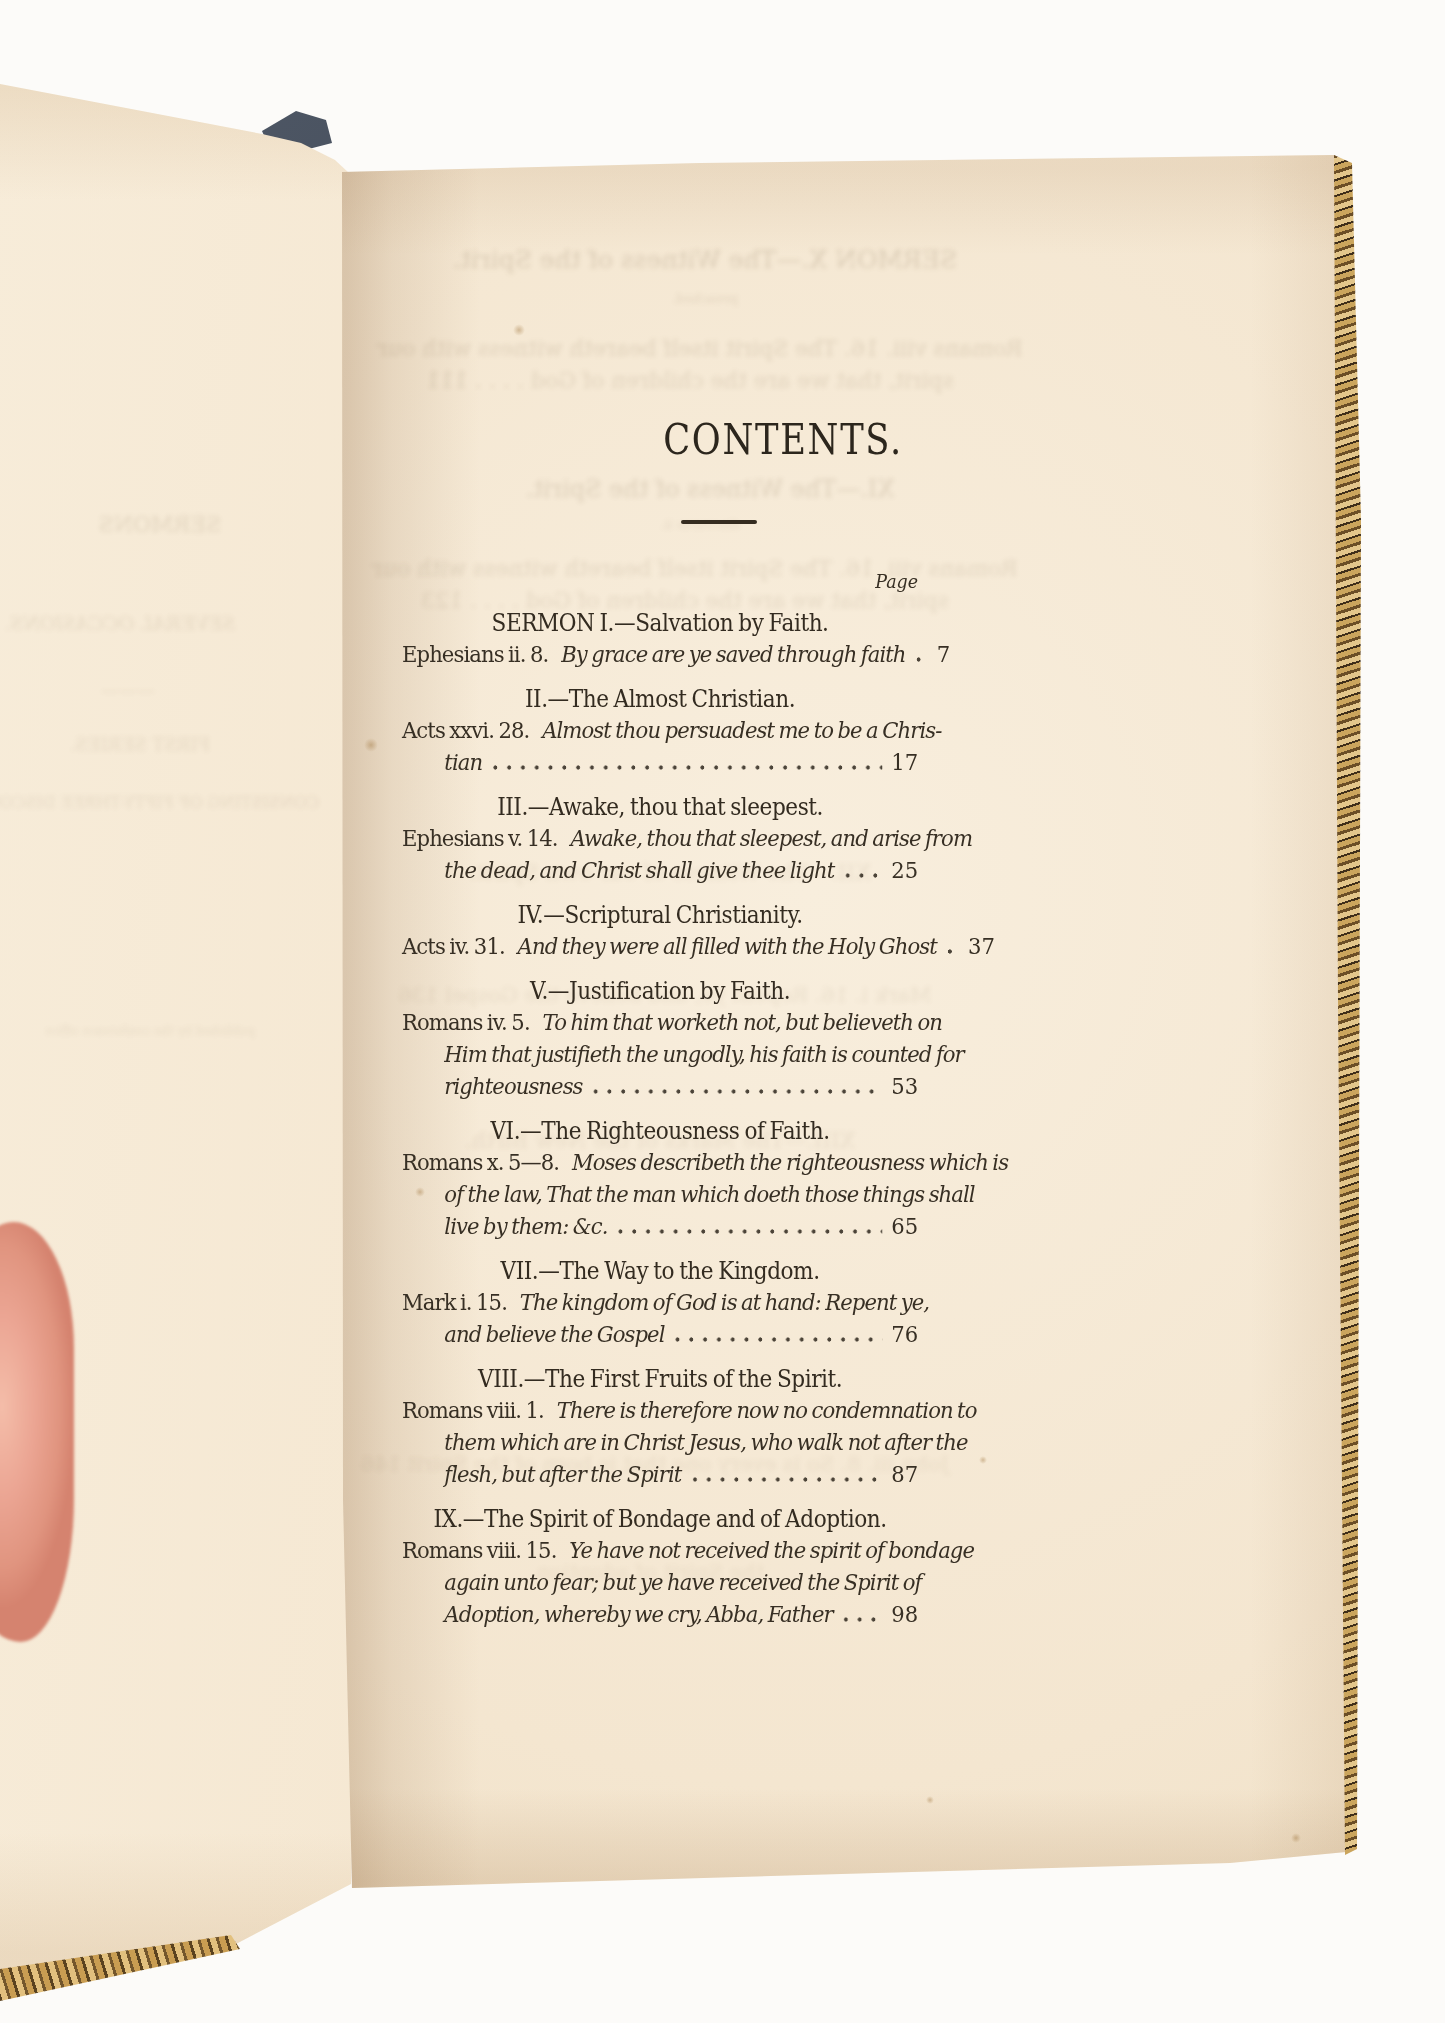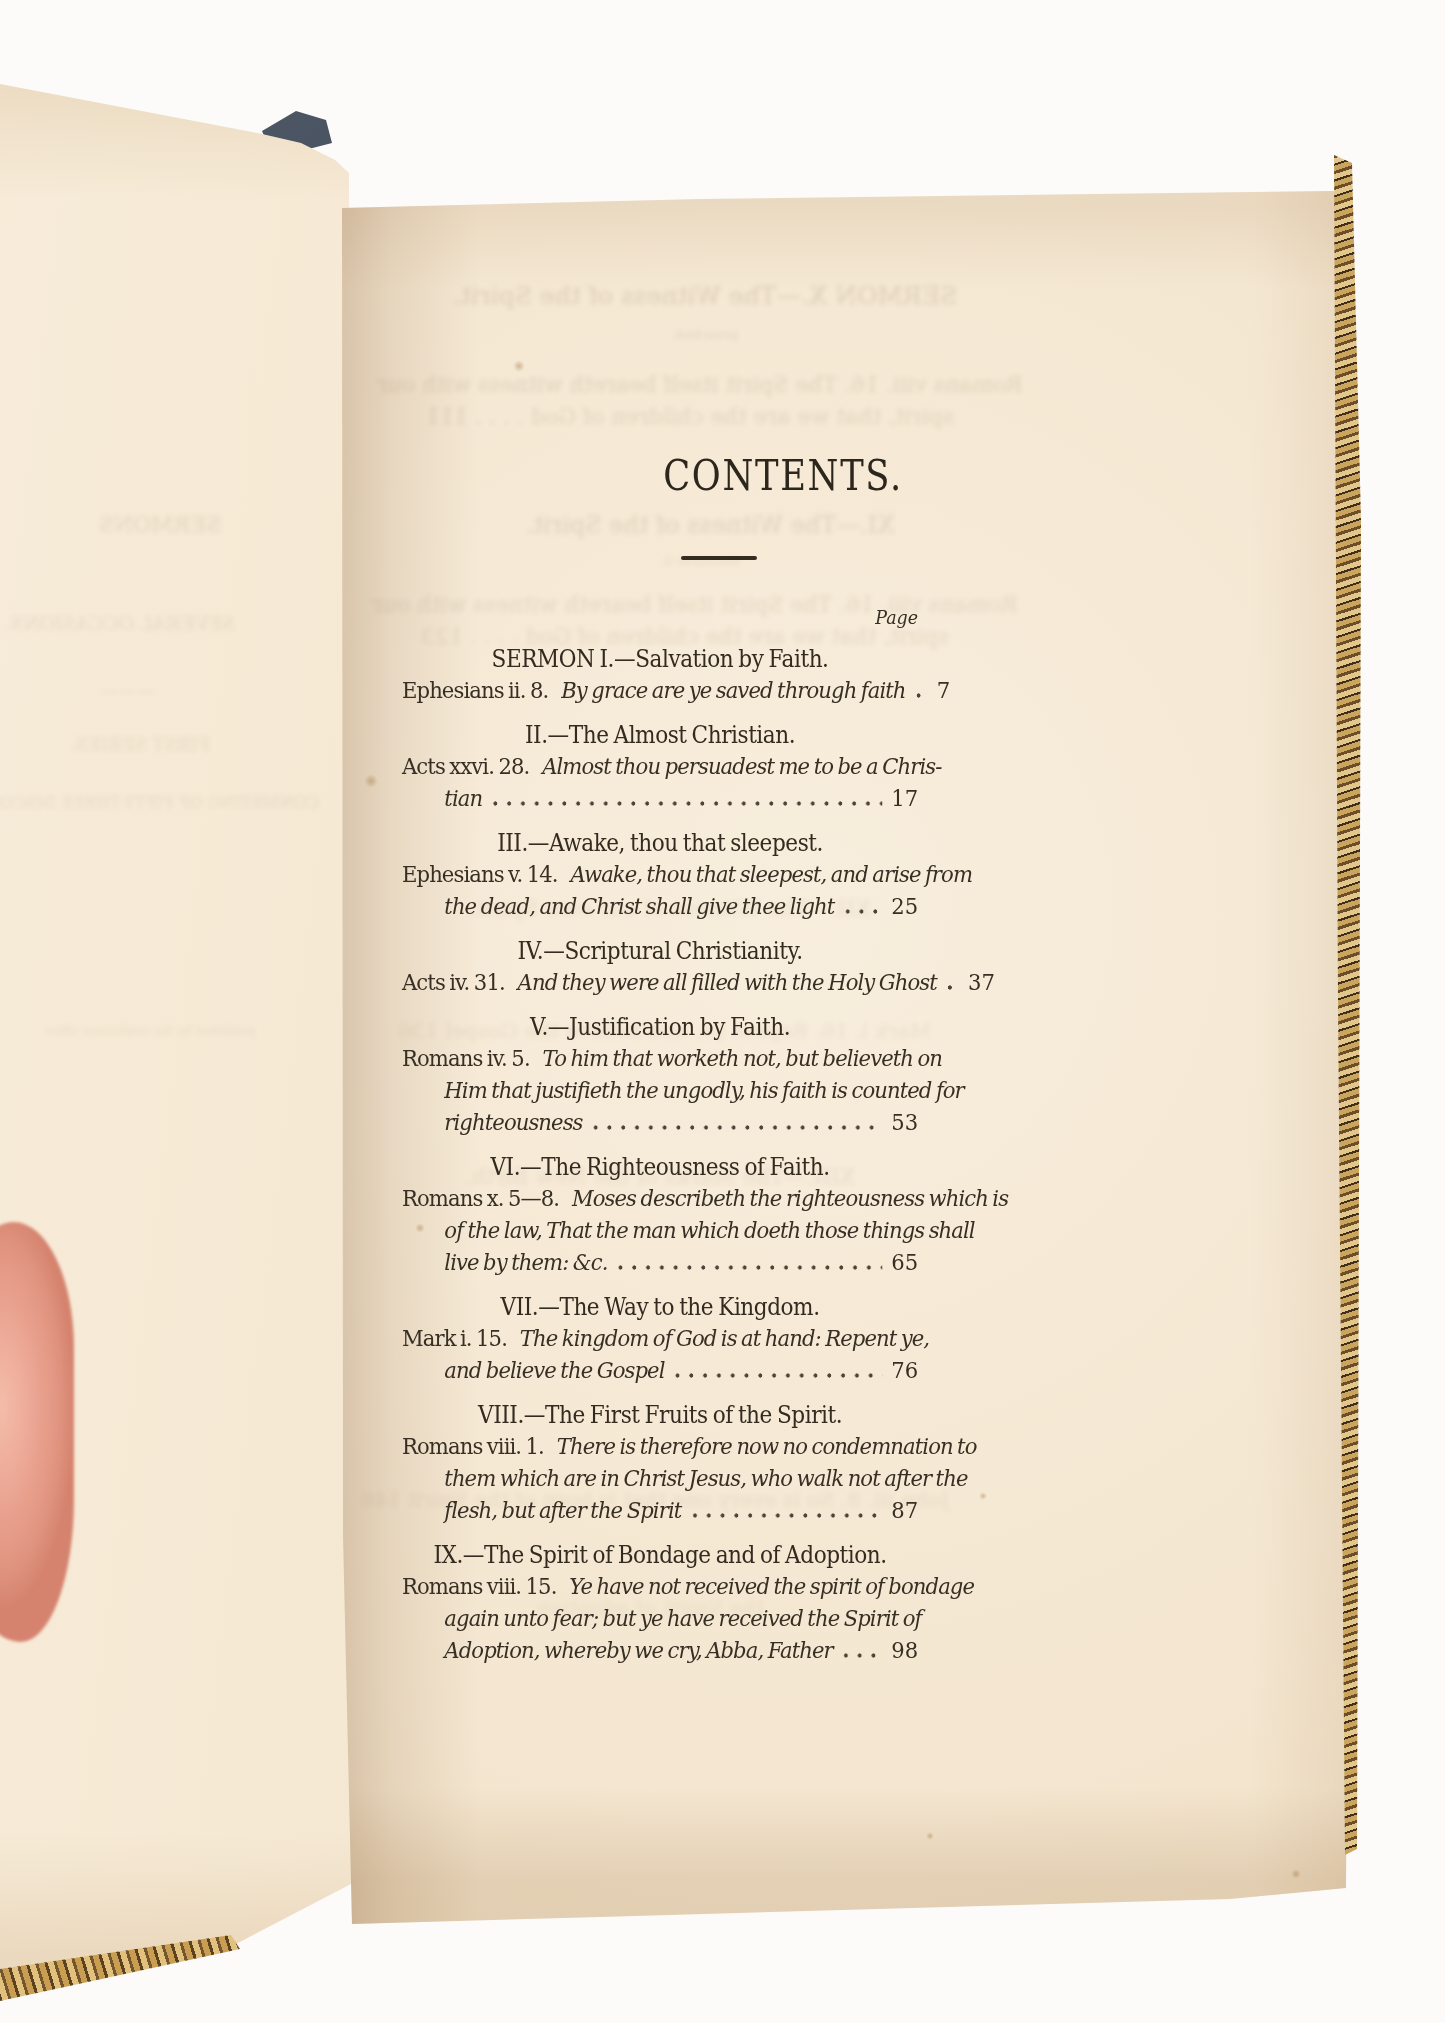--- a/index.html
+++ b/index.html
@@ -20,21 +20,21 @@
                linear-gradient(0deg,rgba(190,150,100,.20) 70px,rgba(190,150,100,0) 190px);}
 
   
   .bottom-marble{position:absolute;inset:0;
     clip-path:polygon(0px 1969px,231px 1935px,240px 1949px,0px 2001px);
     background:repeating-linear-gradient(73deg,#c99d52 0 6px,#5a421f 6px 9px,#e2c07e 9px 15px,#73562c 15px 18px);}
 
   
   .main-page{position:absolute;inset:0;
     clip-path:polygon(342px 172px,700px 163px,1334px 155px,1349px 164px,1352px 900px,1346px 1852px,1230px 1863px,600px 1881px,352px 1888px,343px 1500px);
-    background:radial-gradient(115% 85% at 56% 44%,#f8eedd 0%,#f4e6d0 52%,#efdfc4 82%,#e9d5b4 100%);margin-top:36px;}
+    background:radial-gradient(115% 85% at 56% 44%,#f8eedd 0%,#f4e6d0 52%,#efdfc4 82%,#e9d5b4 100%);}
   .page-vignette{position:absolute;inset:0;
     background:linear-gradient(90deg,rgba(139,99,59,.26) 346px,rgba(139,99,59,.13) 392px,rgba(139,99,59,0) 480px),
                linear-gradient(0deg,rgba(165,123,77,.20) 142px,rgba(165,123,77,0) 235px),
                linear-gradient(180deg,rgba(165,123,77,.13) 168px,rgba(165,123,77,0) 255px),
                linear-gradient(270deg,rgba(165,123,77,.12) 100px,rgba(165,123,77,0) 195px);}
 
   
   .fore-edge{position:absolute;inset:0;
     clip-path:polygon(1334px 155px,1352px 163px,1361px 520px,1357px 1849px,1345px 1855px,1338px 1000px);
     background:repeating-linear-gradient(162deg,#cba55d 0 5px,#6b4e26 5px 8px,#e3c68b 8px 13px,#3f2e19 13px 15px);}

